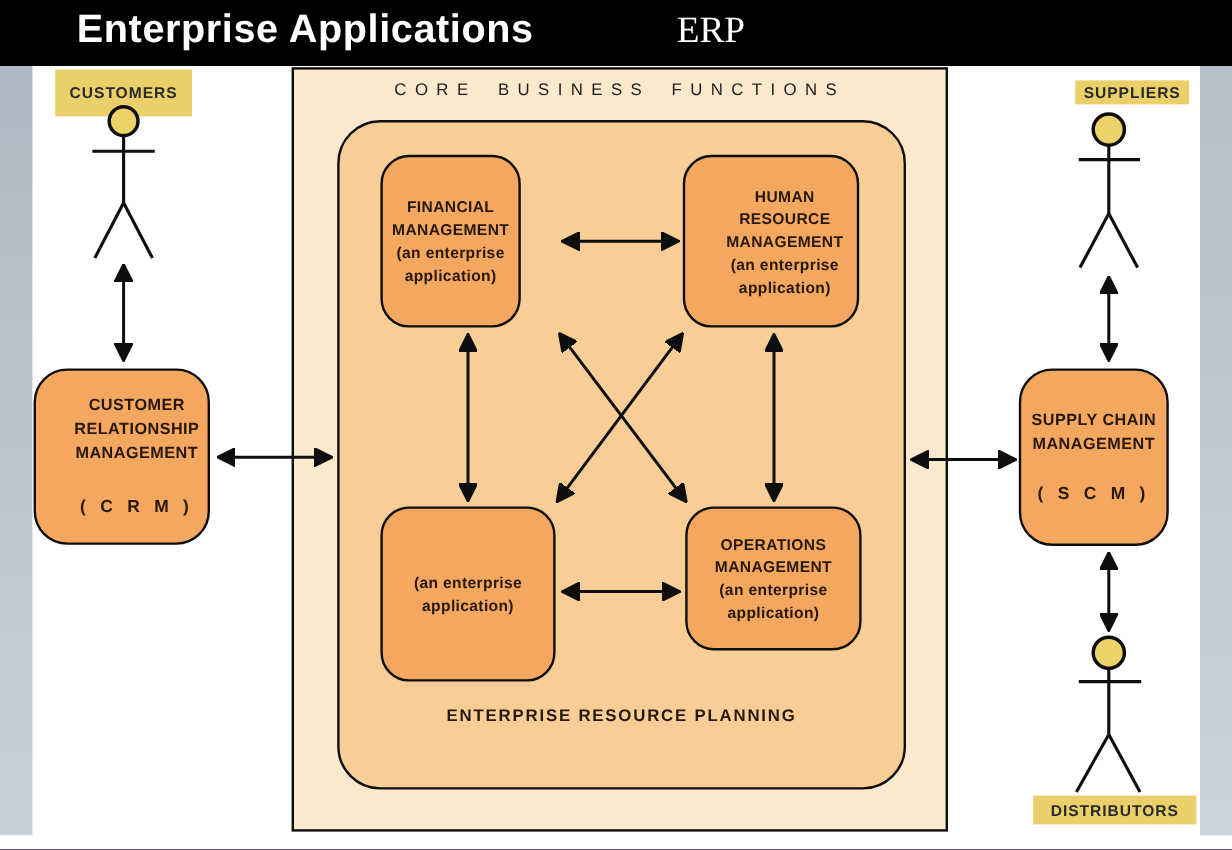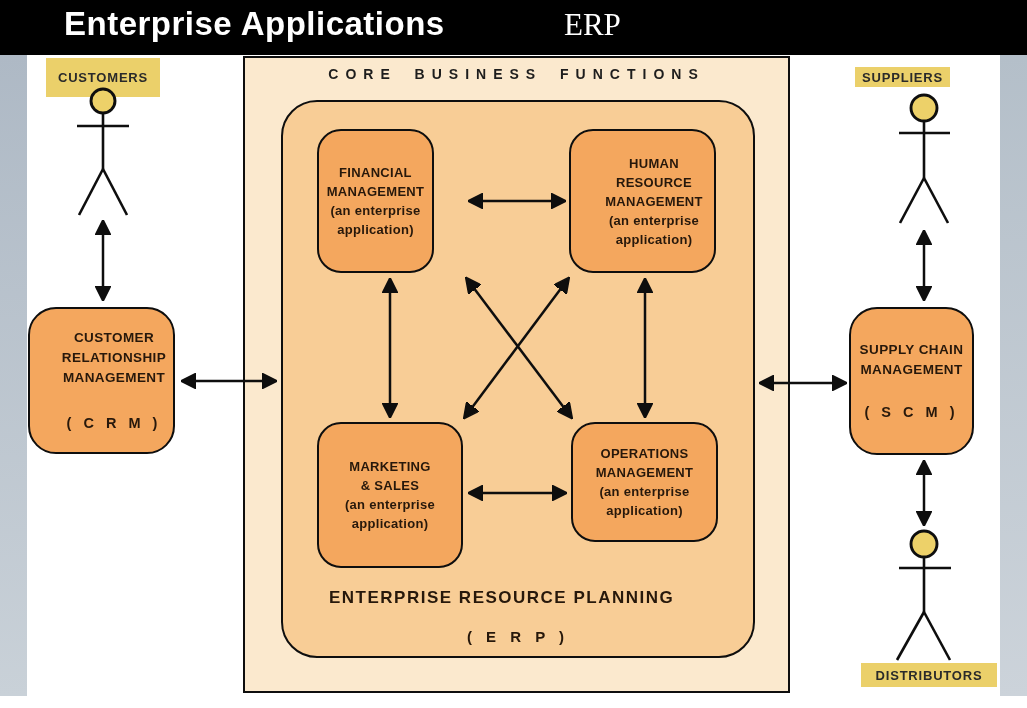--- a/index.html
+++ b/index.html
@@ -27,30 +27,30 @@
   .strip-left  { left:0;      background:linear-gradient(#aeb9c5,#c9d1d8); }
   .strip-right { left:1000px; background:linear-gradient(#b4bfc9,#ccd3da); }
 
   
   .core-panel {
     left:243px; top:56px; width:547px; height:637px;
     background:#fbe9ce; border:2px solid #0e0e0e;
   }
   .core-title {
     left:243px; top:66px; width:547px; text-align:center;
-    font-size:14px; font-weight:bold; color:#1d1d1d;
+    font-size:14px; font-weight:normal; color:#1d1d1d;
     letter-spacing:7px; word-spacing:7px;
   }
   .inner-rect {
     left:281px; top:100px; width:474px; height:558px;
     background:#f8cd96; border:2px solid #0e0e0e; border-radius:36px;
   }
   .erp-caption {
-    left:281px; top:588px; width:474px; 
-    font-size:17px; font-weight:bold; color:#27180b; letter-spacing:1.5px;margin-left:48px;
+    left:281px; top:588px; width:474px; text-align:center;
+    font-size:14px; font-weight:bold; color:#27180b; letter-spacing:1.5px;
   }
   .erp-acronym {
     left:281px; top:628px; width:474px; text-align:center;
     font-size:15px; font-weight:bold; color:#27180b; letter-spacing:5px;
   }
 
   
   .module {
     background:#f4a75e; border:2.5px solid #0e0e0e; border-radius:24px;
     display:flex; flex-direction:column; align-items:center; justify-content:center;
@@ -72,21 +72,21 @@
   .crm-box { left:28px;  top:307px; width:147px; height:147px; gap:25px;padding-left:25px; }
   .scm-box { left:849px; top:307px; width:125px; height:148px; gap:22px; }
   .side-acronym { letter-spacing:4px; font-size:14.5px; }
 
   
   .actor-label {
     background:#ebd06a; color:#2a2a2a; font-size:13px; font-weight:bold;
     letter-spacing:0.8px; display:flex; align-items:center; justify-content:center;
   }
   .lbl-customers    { left:46px;  top:58px;  width:114px; height:39px; }
-  .lbl-suppliers    { left:855px; top:67px;  width:95px;  height:20px; }
+  .lbl-suppliers    { left:896px; top:67px;  width:95px;  height:20px; }
   .lbl-distributors { left:861px; top:663px; width:136px; height:24px; }
 
   
   .overlay { left:0; top:0; width:1027px; height:708px; pointer-events:none; }
   .overlay line, .overlay path, .overlay circle { stroke:#0e0e0e; }
 </style>
 </head>
 <body>
 
 <div class="stage">
@@ -96,38 +96,35 @@
   <div class="abs erp-corner">ERP</div>
 
   <div class="abs content-bg"></div>
   <div class="abs strip strip-left"></div>
   <div class="abs strip strip-right"></div>
 
   <div class="abs core-panel"></div>
   <div class="abs core-title">CORE BUSINESS FUNCTIONS</div>
   <div class="abs inner-rect"></div>
   <div class="abs erp-caption">ENTERPRISE RESOURCE PLANNING</div>
-  <div class="abs erp-acronym">( E R P )</div>
 
   <div class="abs module mod-financial">
     <div class="pre">FINANCIAL
 MANAGEMENT</div>
     <div class="pre">(an enterprise
 application)</div>
   </div>
   <div class="abs module mod-hr">
     <div class="pre">HUMAN
 RESOURCE
 MANAGEMENT</div>
     <div class="pre">(an enterprise
 application)</div>
   </div>
   <div class="abs module mod-marketing">
-    <div class="pre">MARKETING
-&amp; SALES</div>
     <div class="pre">(an enterprise
 application)</div>
   </div>
   <div class="abs module mod-operations">
     <div class="pre">OPERATIONS
 MANAGEMENT</div>
     <div class="pre">(an enterprise
 application)</div>
   </div>
 

